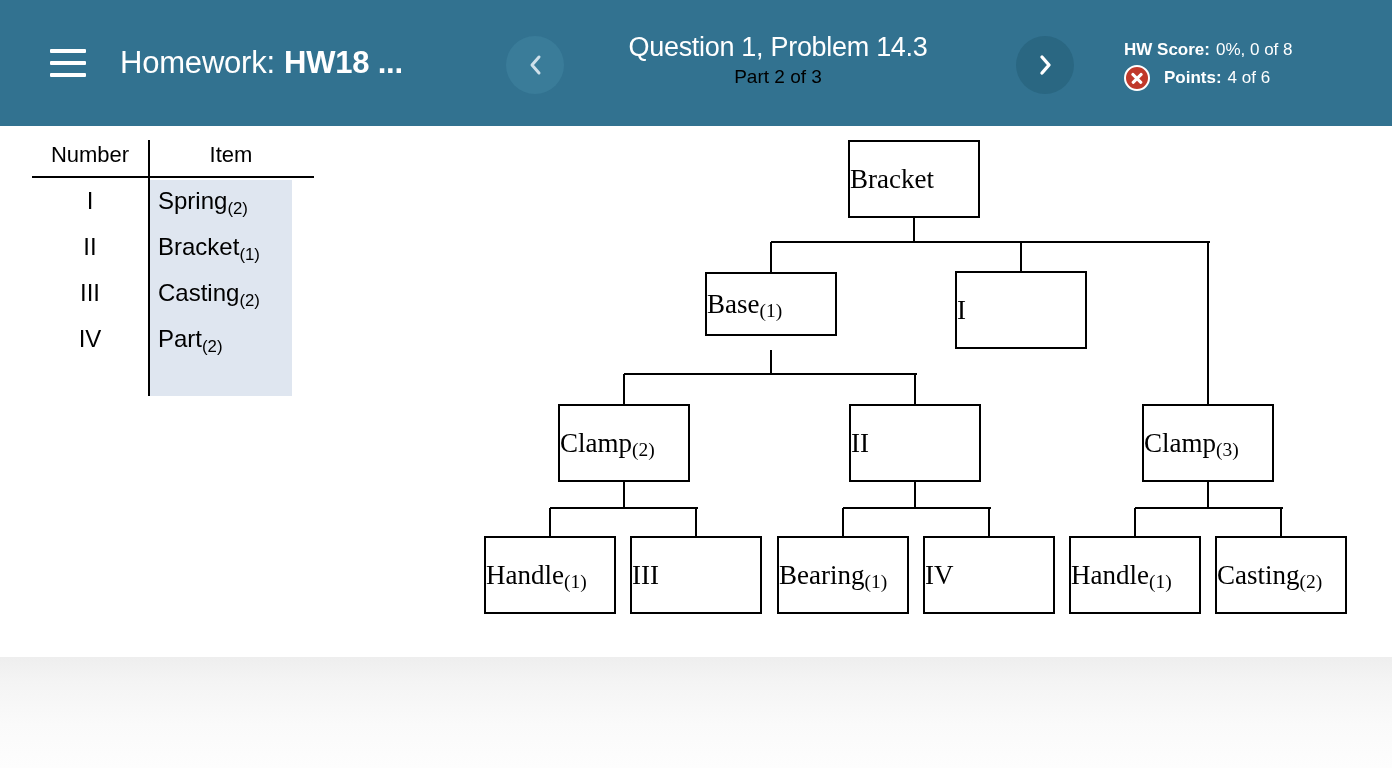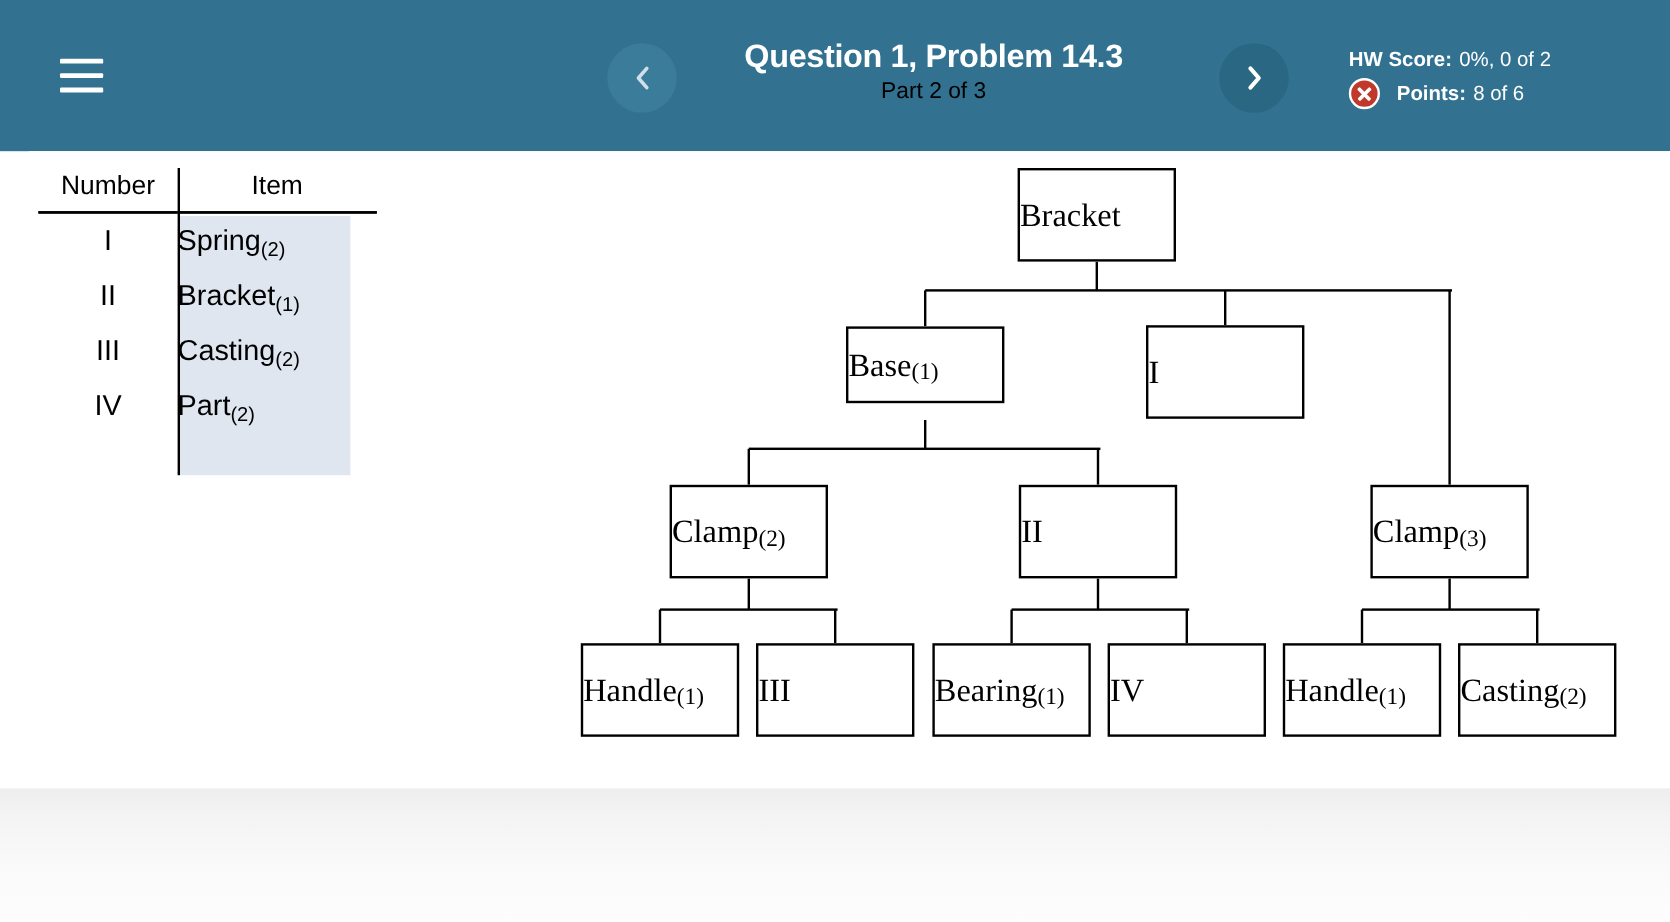--- a/index.html
+++ b/index.html
@@ -83,21 +83,21 @@
   .qtitle {
     position: absolute;
     left: 596px;
     top: 30px;
     width: 364px;
     text-align: center;
     color: #ffffff;
   }
   .qtitle .main {
     font-size: 27px;
-    font-weight: 700;
+    font-weight: 400;
     line-height: 34px;
     white-space: nowrap;
     letter-spacing: -0.3px;
   }
   .qtitle .sub {
     font-size: 19px;
     font-weight: 400;
     line-height: 26px;
     color: #000000;
   }
@@ -186,21 +186,21 @@
     border-bottom: 2px solid #000000;
   }
   .legend th.c-num { width: 116px; }
   .legend th.c-item { width: 166px; border-left: none; }
   .legend td {
     padding: 9px 0;
     font-size: 24px;
     vertical-align: middle;
   }
   .legend td.c-num { text-align: center; width: 116px; }
-  .legend td.c-item { text-align: left; padding-left: 0; }
+  .legend td.c-item { text-align: left; padding-left: 10px; }
   .legend .vline {
     position: absolute;
     left: 116px;
     top: 0px;
     width: 2px;
     height: 256px;
     background: #000000;
   }
   .legend sub {
     font-size: 0.70em;
@@ -261,20 +261,23 @@
 <div id="app">
 
   <div class="header">
 
     <div class="hamburger">
       <span></span>
       <span></span>
       <span></span>
     </div>
 
+    <div class="hw-title">
+      <span class="label">Homework:</span><span class="value">HW18 ...</span>
+    </div>
 
     <div class="navbtn prev">
       <svg width="18" height="26" viewBox="0 0 18 26">
         <polyline points="13,5 6,13 13,21" fill="none" stroke="#cfe0ea" stroke-width="3" stroke-linecap="round" stroke-linejoin="round"></polyline>
       </svg>
     </div>
 
     <div class="qtitle">
       <div class="main">Question 1, Problem 14.3</div>
       <div class="sub">Part 2 of 3</div>
@@ -282,26 +285,26 @@
 
     <div class="navbtn next">
       <svg width="18" height="26" viewBox="0 0 18 26">
         <polyline points="6,5 13,13 6,21" fill="none" stroke="#ffffff" stroke-width="3.4" stroke-linecap="round" stroke-linejoin="round"></polyline>
       </svg>
     </div>
 
     <div class="score-block">
       <div class="score-line">
         <b>HW Score:</b>
-        <span class="val">0%, 0 of 2</span>
+        <span class="val">0%, 0 of 8</span>
       </div>
       <div class="score-line">
         <span class="xicon"></span>
         <b>Points:</b>
-        <span class="val">8 of 6</span>
+        <span class="val">4 of 6</span>
       </div>
     </div>
   </div>
 
   <div class="content">
 
     <div class="legend">
       <div class="legend-itembg"></div>
       <div class="vline"></div>
       <table>

